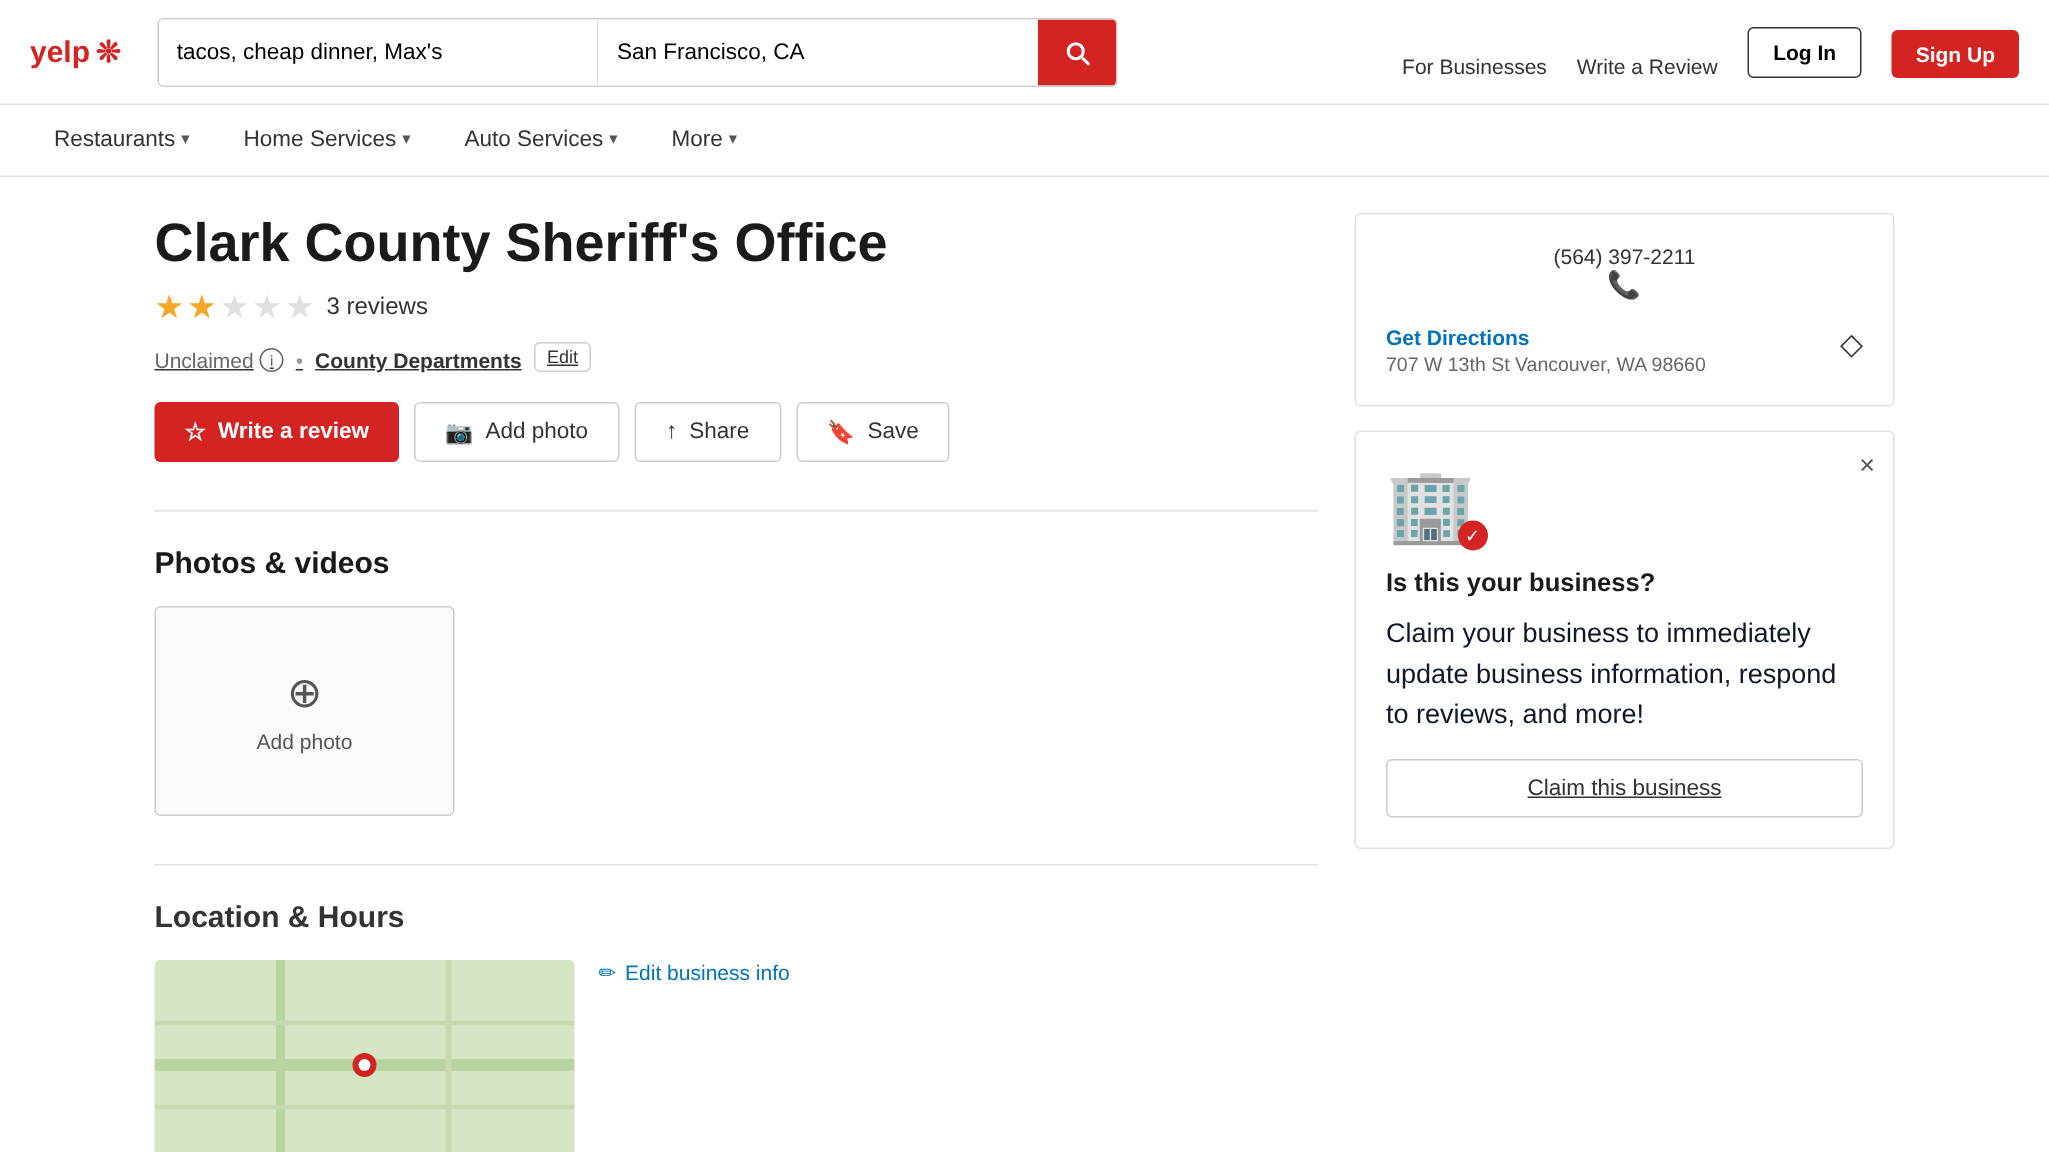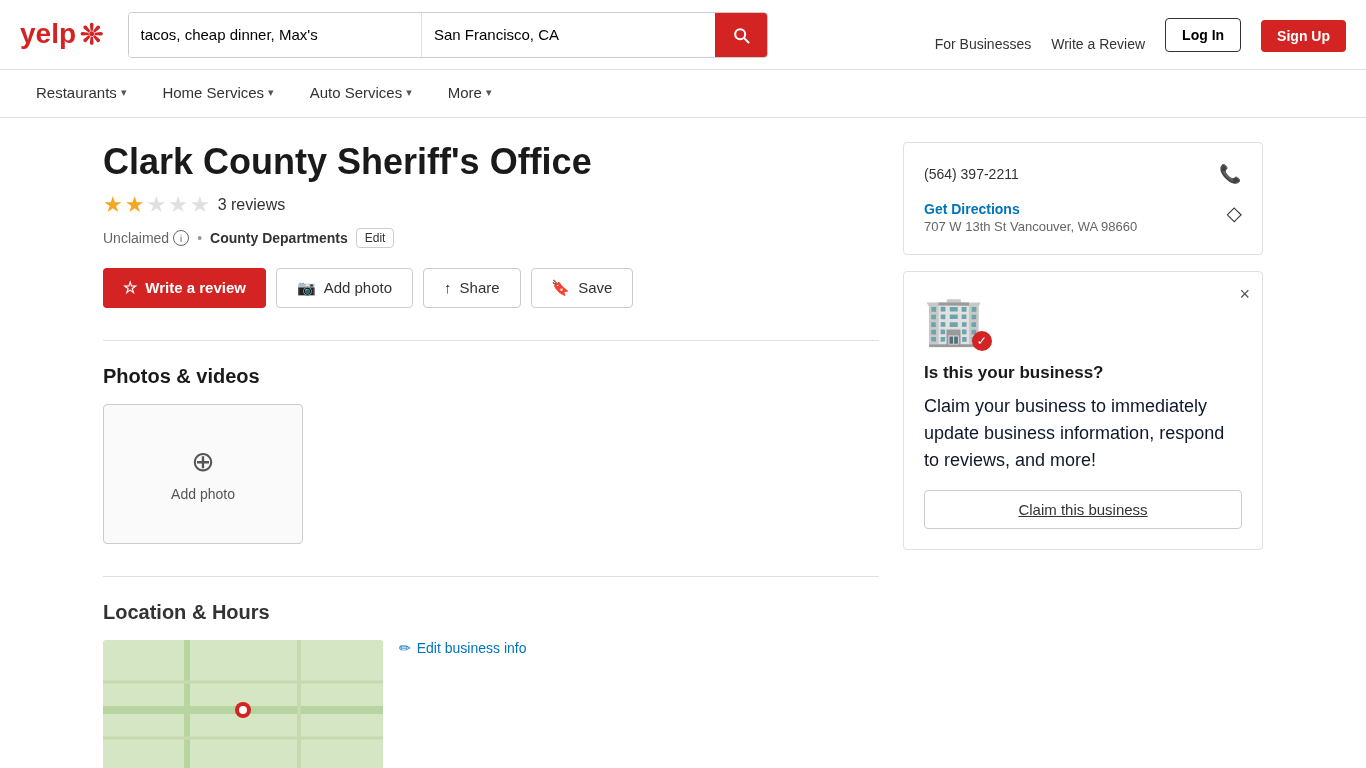--- a/index.html
+++ b/index.html
@@ -1,20 +1,20 @@
 <!DOCTYPE html>
 <html><head>
   <meta charset="utf-8">
   <style>
     * { box-sizing: border-box; margin: 0; padding: 0; }
     body { font-family: -apple-system, BlinkMacSystemFont, 'Helvetica Neue', Helvetica, Arial, sans-serif; font-size: 14px; color: #333; background: #fff; }
 
     
     .header { display: flex; align-items: center; padding: 10px 20px; border-bottom: 1px solid #e0e0e0; gap: 16px; height: 70px; }
-    .logo { display: flex; align-items: flex-start; gap: 4px; font-size: 28px; font-weight: 900; color: #d32323; margin-right: 8px; }
+    .logo { display: flex; align-items: flex-end; gap: 4px; font-size: 20px; font-weight: 900; color: #d32323; margin-right: 8px; }
     .search-bar { display: flex; flex: 1; max-width: 640px; border: 1px solid #ccc; border-radius: 4px; overflow: hidden; height: 46px; }
     .search-input-what { flex: 1; padding: 0 12px; border: none; outline: none; font-size: 15px; border-right: 1px solid #e0e0e0; }
     .search-input-where { flex: 1; padding: 0 12px; border: none; outline: none; font-size: 15px; }
     .search-btn { background: #d32323; border: none; color: white; padding: 0 16px; cursor: pointer; display: flex; align-items: center; justify-content: center; }
     .search-icon-svg { width: 20px; height: 20px; fill: white; }
     .header-links { display: flex; align-items: flex-end; gap: 20px; margin-left: auto; font-size: 14px; }
     .header-link { color: #333; text-decoration: none; cursor: pointer; }
     .btn-login { border: 1px solid #333; border-radius: 4px; padding: 8px 16px; font-weight: 600; cursor: pointer; background: white; font-size: 14px; }
     .btn-signup { background: #d32323; color: white; border: none; border-radius: 4px; padding: 8px 16px; font-weight: 600; cursor: pointer; font-size: 14px; }
 
@@ -29,21 +29,21 @@
     .sidebar { width: 360px; flex-shrink: 0; }
 
     
     .business-title { font-size: 36px; font-weight: 900; color: #1a1a1a; margin-bottom: 10px; line-height: 1.1; }
 
     
     .stars-row { display: flex; align-items: center; gap: 8px; margin-bottom: 10px; }
     .reviews-count { font-size: 16px; color: #333; }
 
     
-    .badges-row { display: flex; align-items: center; gap: 8px; margin-bottom: 20px; font-size: 14px; }
+    .badges-row { display: flex; align-items: flex-end; gap: 8px; margin-bottom: 20px; font-size: 14px; text-decoration: underline; }
     .unclaimed-badge { color: #666; display: flex; align-items: center; gap: 4px; }
     .info-icon { display: inline-flex; align-items: center; justify-content: center; width: 16px; height: 16px; border: 1px solid #666; border-radius: 50%; font-size: 10px; color: #666; cursor: pointer; }
     .dot { color: #999; }
     .category-link { color: #333; font-weight: 600; text-decoration: none; }
     .edit-btn { border: 1px solid #ccc; border-radius: 4px; padding: 2px 8px; font-size: 12px; cursor: pointer; background: white; color: #333; }
 
     
     .action-btns { display: flex; gap: 10px; margin-bottom: 32px; }
     .btn-write-review { background: #d32323; color: white; border: none; border-radius: 4px; padding: 10px 20px; font-size: 15px; font-weight: 600; cursor: pointer; display: flex; align-items: center; gap: 8px; }
     .btn-secondary { background: white; color: #333; border: 1px solid #ccc; border-radius: 4px; padding: 10px 20px; font-size: 15px; cursor: pointer; display: flex; align-items: center; gap: 8px; }
@@ -62,21 +62,21 @@
     .location-title { font-size: 20px; font-weight: 700; margin-bottom: 16px; }
     .map-placeholder { width: 280px; height: 140px; background: #e8e8e8; border-radius: 4px; position: relative; overflow: hidden; }
     .map-inner { width: 100%; height: 100%; background: linear-gradient(135deg, #d4e6c3 0%, #c8dbb5 30%, #b8c9a3 60%, #a8b893 100%); display: flex; align-items: center; justify-content: center; color: #888; font-size: 12px; }
     .edit-info-link { display: flex; align-items: center; gap: 6px; color: #0073bb; text-decoration: none; font-size: 14px; cursor: pointer; }
 
     
     .sidebar-card { border: 1px solid #e0e0e0; border-radius: 4px; padding: 20px; margin-bottom: 16px; }
     .sidebar-link-row { display: flex; align-items: center; justify-content: space-between; margin-bottom: 16px; }
     .sidebar-website { color: #0073bb; text-decoration: none; font-size: 14px; }
     .ext-link-icon { color: #333; font-size: 18px; }
-    .sidebar-phone-row { display: flex; align-items: center; justify-content: space-between; margin-bottom: 16px; }
+    .sidebar-phone-row { display: flex; align-items: center; justify-content: space-between; margin-bottom: 16px; flex-direction: column; }
     .sidebar-phone { font-size: 14px; color: #333; }
     .phone-icon { font-size: 18px; color: #333; }
     .sidebar-directions { color: #0073bb; font-size: 14px; font-weight: 600; text-decoration: none; }
     .sidebar-address { font-size: 13px; color: #666; margin-top: 2px; }
     .directions-row { display: flex; align-items: flex-start; justify-content: space-between; }
     .directions-icon { font-size: 20px; color: #333; }
 
     
     .claim-card { border: 1px solid #e0e0e0; border-radius: 4px; padding: 20px; position: relative; }
     .claim-close { position: absolute; top: 12px; right: 12px; font-size: 18px; cursor: pointer; color: #555; background: none; border: none; }

